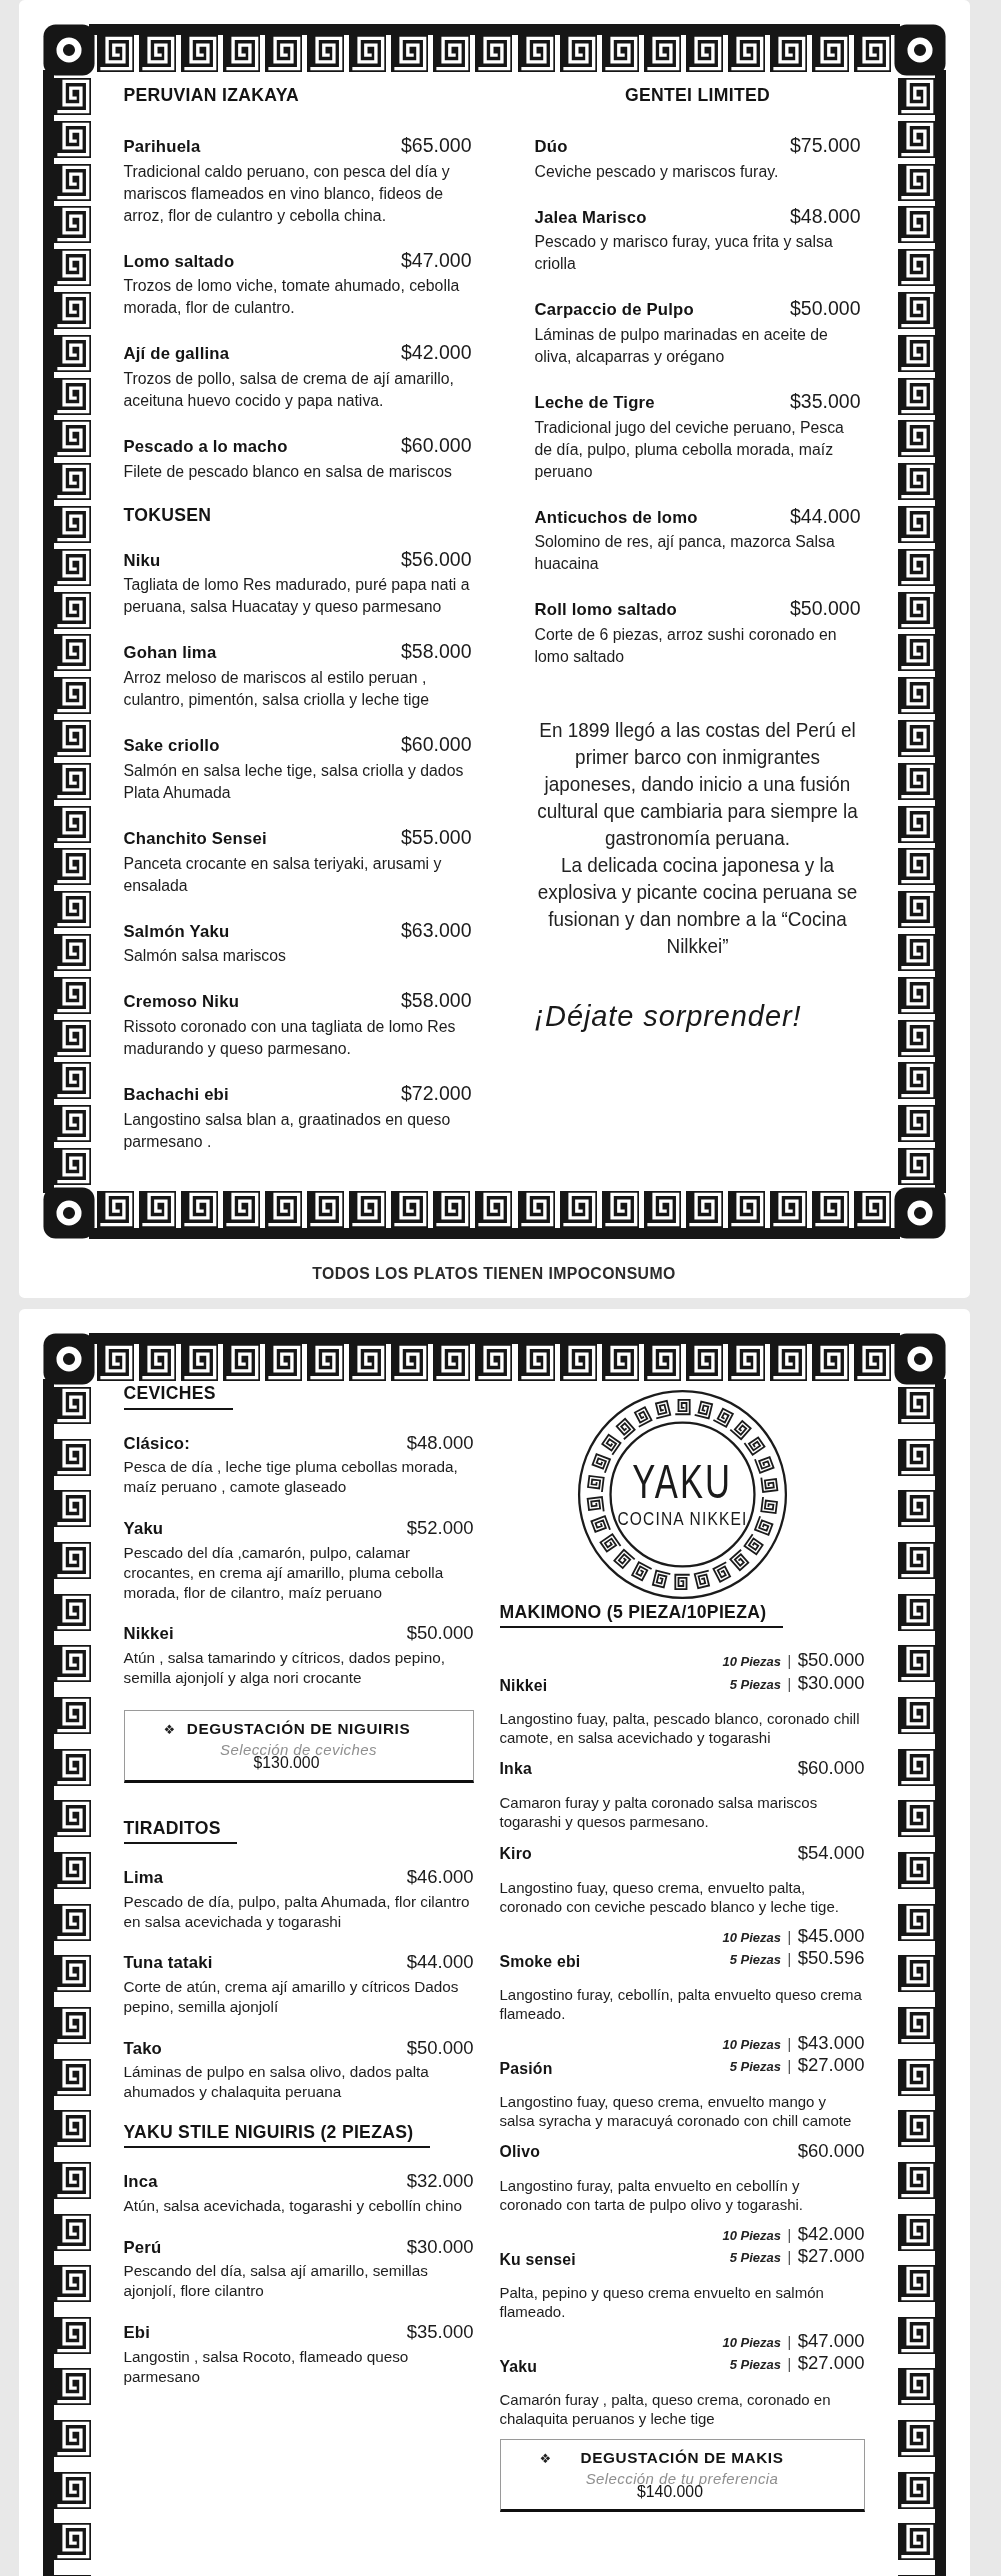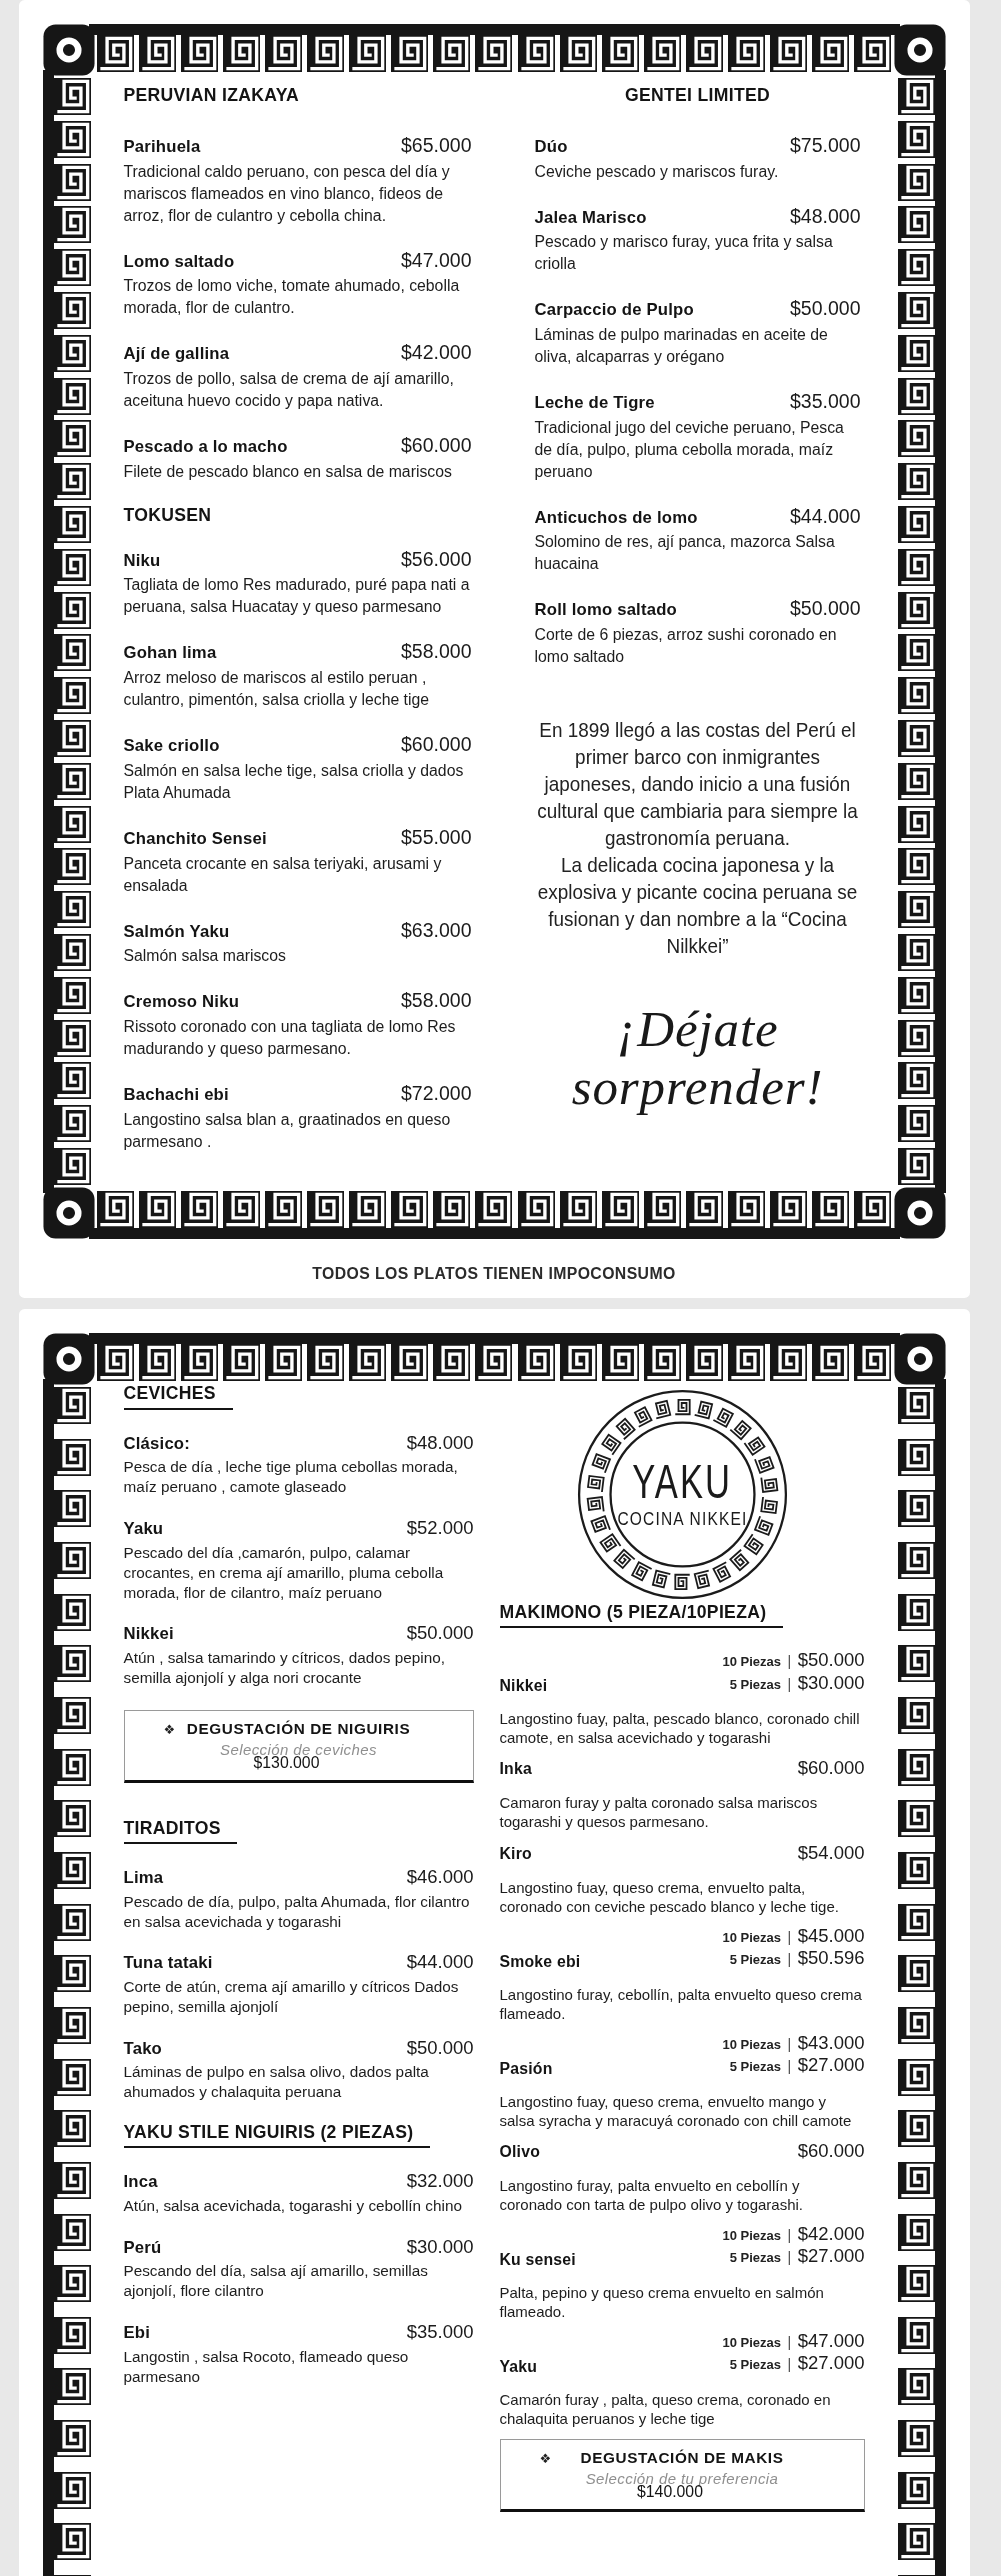--- a/index.html
+++ b/index.html
@@ -53,33 +53,33 @@
   .col.l2 .item{margin-bottom:19.5px;}
   .col.r2 .item{margin-bottom:10.2px;}
   .irow{display:flex;justify-content:space-between;align-items:baseline;}
   .irow.dual{align-items:flex-end;}
   .name{font-size:16.7px;font-weight:700;color:#141414;letter-spacing:0.2px;}
   .col.r2 .name{font-size:15.8px;}
   .price{font-size:19.5px;white-space:nowrap;}
   .col.l2 .price,.col.r2 .price{font-size:18.5px;}
   .plist{display:flex;flex-direction:column;align-items:flex-end;}
   .pline{white-space:nowrap;line-height:20.4px;}
-  .qty{font-size:13px;font-weight:700;color:#222;}
+  .qty{font-size:13px;font-weight:700;color:#222;font-style:italic;}
   .bar{font-size:14px;color:#444;margin:0 6.5px;}
   .pr{font-size:18.5px;}
   .desc{font-size:15.8px;line-height:22px;margin-top:3.7px;color:#1d1d1d;}
   .col.l2 .desc{font-size:15.3px;line-height:20px;}
   .col.r2 .desc{font-size:15px;line-height:19px;margin-top:14px;}
 
   
   .story{margin-top:48px;text-align:center;font-size:21px;line-height:27px;color:#222;
          width:363px;margin-left:-18.5px;transform:scaleX(.9);transform-origin:50% 0;}
   .story p{margin:0;}
-  .script-text{margin-top:41px;text-align:center;font-family:Liberation Serif, serif;
-         font-style:italic;font-size:51px;color:#191919;letter-spacing:0.9px;}
+  .script-text{margin-top:41px;text-align:left;font-family:Liberation Sans, sans-serif;
+         font-style:italic;font-size:29px;color:#191919;letter-spacing:0.9px;}
 
   
   .dbox{border:1.4px solid #9a9a9a;border-bottom:3.2px solid #0f0f0f;margin:22px 0 35px 0;
         padding:9.3px 11px 7.4px 11px;position:relative;background:#fff;}
   .col.r2 .dbox{margin:11px 0 0 0;}
   .dbox .bullet{position:absolute;left:39px;top:11px;font-size:13px;color:#222;}
   .dbox .t{text-align:center;font-weight:700;font-size:15.3px;letter-spacing:0.6px;color:#141414;}
   .dbox .s{text-align:center;font-size:15px;color:#8f8f8f;margin-top:2.8px;letter-spacing:0.4px;font-style:italic;}
   .dbox .p{text-align:center;font-weight:400;font-size:15.8px;margin-top:-3.7px;padding-right:24px;color:#141414;}
 

